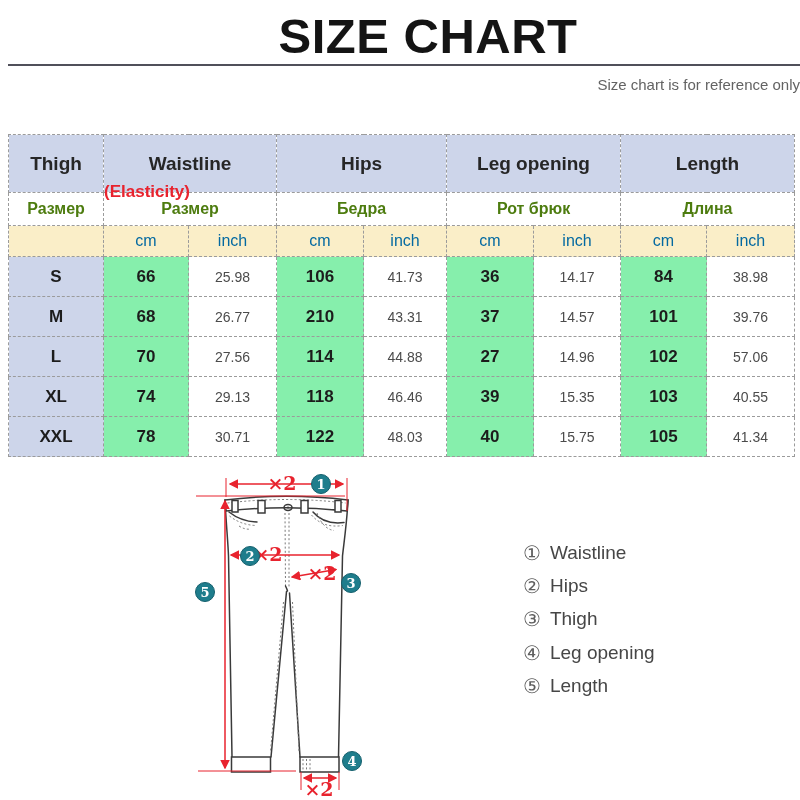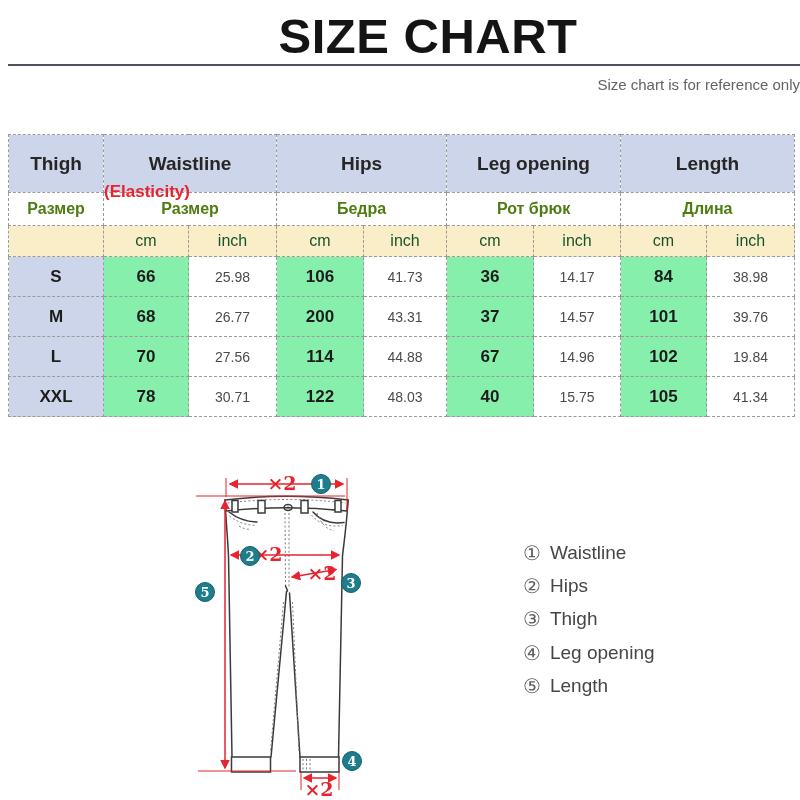--- a/index.html
+++ b/index.html
@@ -21,21 +21,21 @@
   .size-table th,.size-table td{border:1px dashed #9b9b9b;text-align:center;
                    vertical-align:middle;padding:0;overflow:visible;}
   tr.hrow1{height:58px;}
   tr.hrow2{height:33px;}
   tr.hrow3{height:31px;}
   tr.drow{height:40px;}
   .hrow1 th{background:#cdd5ea;font-size:19px;font-weight:bold;color:#262626;position:relative;}
   .elasticity{position:absolute;left:0;right:0;bottom:-10px;text-align:left;
               font-size:17px;font-weight:bold;color:#e8232e;z-index:2;}
   .hrow2 td{background:#ffffff;font-size:16px;font-weight:bold;color:#4d7c0f;}
-  .hrow3 td{background:#faeec8;font-size:16px;color:#14532d;}
+  .hrow3 td{background:#faeec8;font-size:16px;color:#0369a1;}
   td.c-size{background:#cdd5ea;font-size:17px;font-weight:bold;color:#1c1c1c;}
   td.c-cm{background:#86efac;font-size:17px;font-weight:bold;color:#1c1c1c;}
   td.c-inch{background:#ffffff;font-size:14px;color:#4b4b4b;}
 
   
   #pants-svg{position:absolute;left:190px;top:460px;width:330px;height:340px;}
   .outline{fill:none;stroke:#3a3a3a;stroke-width:1.5;stroke-linecap:round;stroke-linejoin:round;}
   .fillpart{fill:#ffffff;stroke:#3a3a3a;stroke-width:1.5;}
   .stitch{fill:none;stroke:#7a7a7a;stroke-width:1;stroke-dasharray:2,2.2;}
   .redline{stroke:#e8232e;stroke-width:1.5;fill:none;}
@@ -108,37 +108,48 @@
       <td class="c-inch">41.73</td>
       <td class="c-cm">36</td>
       <td class="c-inch">14.17</td>
       <td class="c-cm">84</td>
       <td class="c-inch">38.98</td>
     </tr>
     <tr class="drow">
       <td class="c-size">M</td>
       <td class="c-cm">68</td>
       <td class="c-inch">26.77</td>
-      <td class="c-cm">200</td>
+      <td class="c-cm">210</td>
       <td class="c-inch">43.31</td>
       <td class="c-cm">37</td>
       <td class="c-inch">14.57</td>
       <td class="c-cm">101</td>
       <td class="c-inch">39.76</td>
     </tr>
     <tr class="drow">
       <td class="c-size">L</td>
       <td class="c-cm">70</td>
       <td class="c-inch">27.56</td>
       <td class="c-cm">114</td>
       <td class="c-inch">44.88</td>
-      <td class="c-cm">67</td>
+      <td class="c-cm">27</td>
       <td class="c-inch">14.96</td>
       <td class="c-cm">102</td>
-      <td class="c-inch">19.84</td>
+      <td class="c-inch">57.06</td>
+    </tr>
+    <tr class="drow">
+      <td class="c-size">XL</td>
+      <td class="c-cm">74</td>
+      <td class="c-inch">29.13</td>
+      <td class="c-cm">118</td>
+      <td class="c-inch">46.46</td>
+      <td class="c-cm">39</td>
+      <td class="c-inch">15.35</td>
+      <td class="c-cm">103</td>
+      <td class="c-inch">40.55</td>
     </tr>
     <tr class="drow">
       <td class="c-size">XXL</td>
       <td class="c-cm">78</td>
       <td class="c-inch">30.71</td>
       <td class="c-cm">122</td>
       <td class="c-inch">48.03</td>
       <td class="c-cm">40</td>
       <td class="c-inch">15.75</td>
       <td class="c-cm">105</td>

